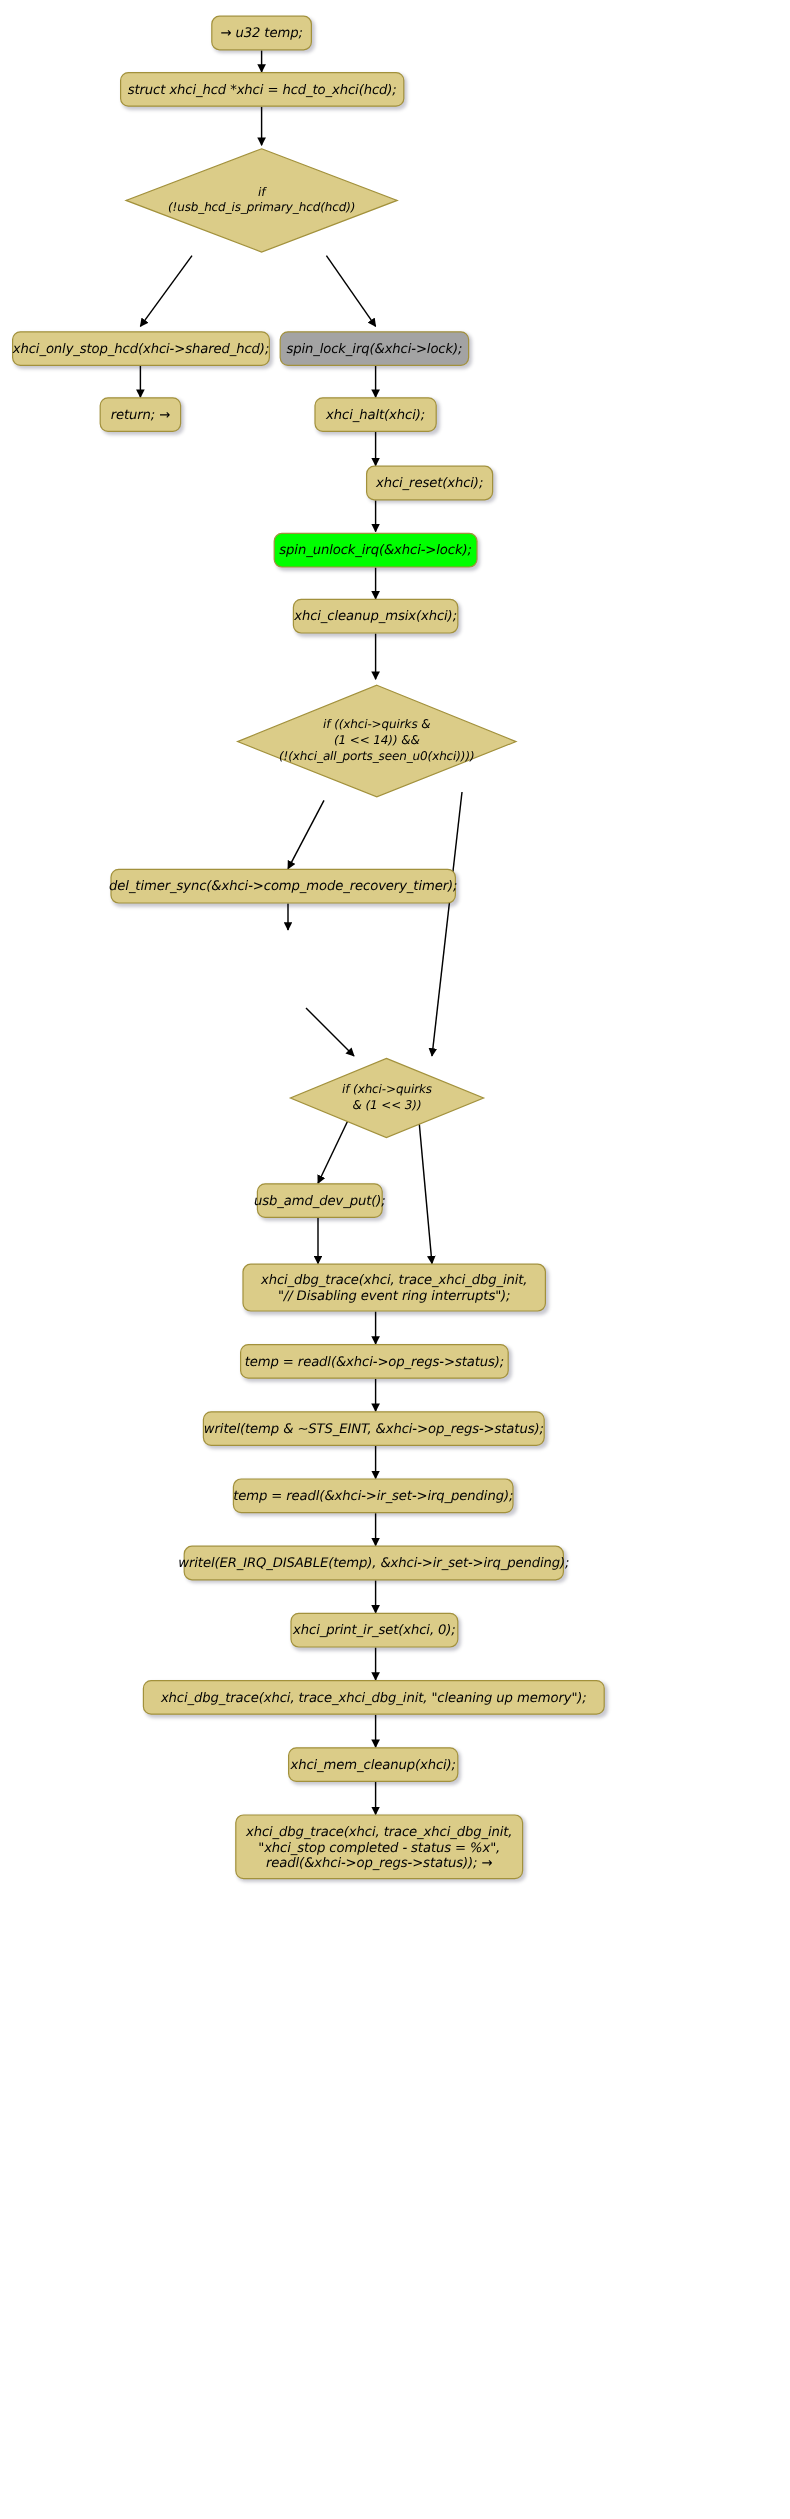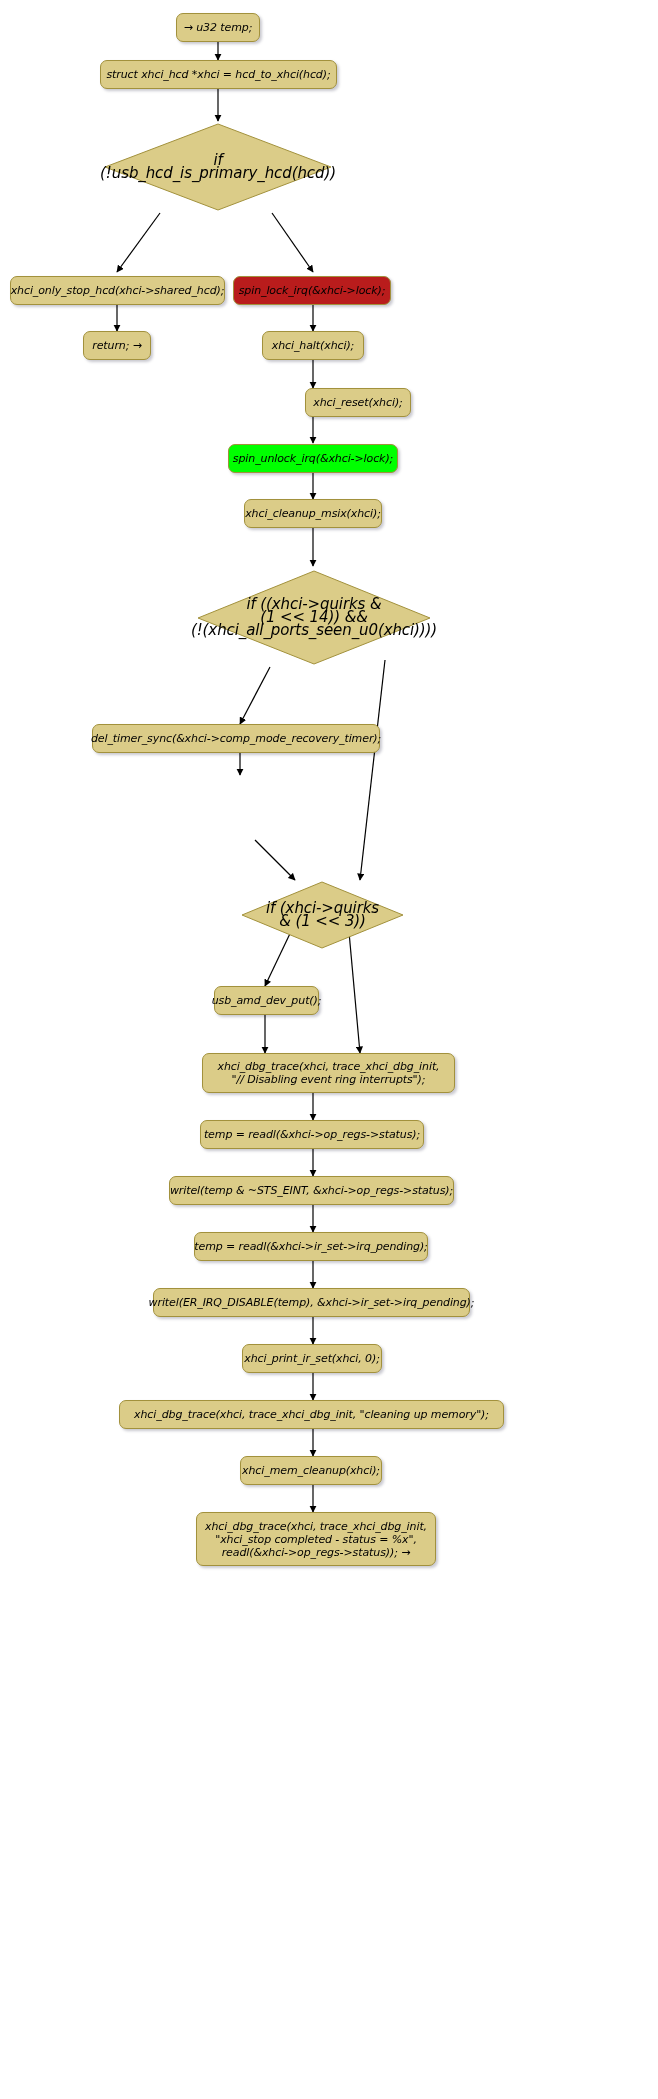--- a/index.html
+++ b/index.html
@@ -42,42 +42,42 @@
     font-style: italic;
   }
   .node.action {
     background: #DBCC88;
     border: 1px solid #A2913C;
     border-radius: 7px;
     box-shadow: 2px 2px 3px rgba(10,10,40,0.22);
     padding: 3px 8px;
   }
   .node.action.hl-red {
-    background: #b91c1c;
+    background: #a3a3a3;
     border: 1px solid #A2913C;
   }
   .node.action.hl-green {
     background: #00FF00;
     border: 1px solid #A2913C;
   }
   .node.decision {
     background: transparent;
     border: none;
     box-shadow: none;
   }
   .diamond-shape {
     position: absolute;
     left: 0; top: 0;
     width: 100%;
     height: 100%;
   }
   .diamond-label {
     position: relative;
     z-index: 2;
-    font-size: 15px;
+    font-size: 10px;
     line-height: 13px;
     white-space: pre;
     text-align: center;
   }
 </style>
 </head>
 <body>
 
 <div id="canvas">
   <svg class="edges" viewBox="0 0 658 2099">

